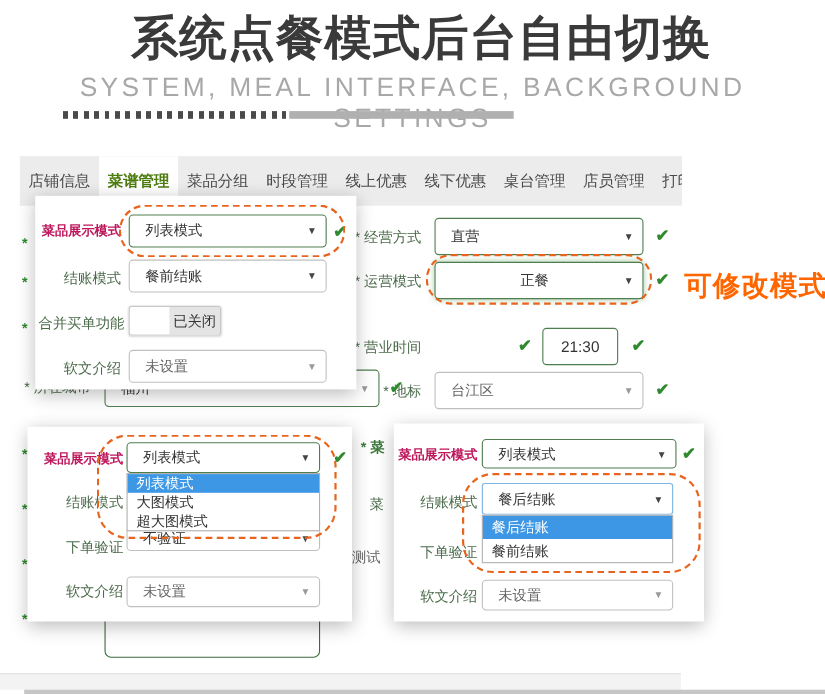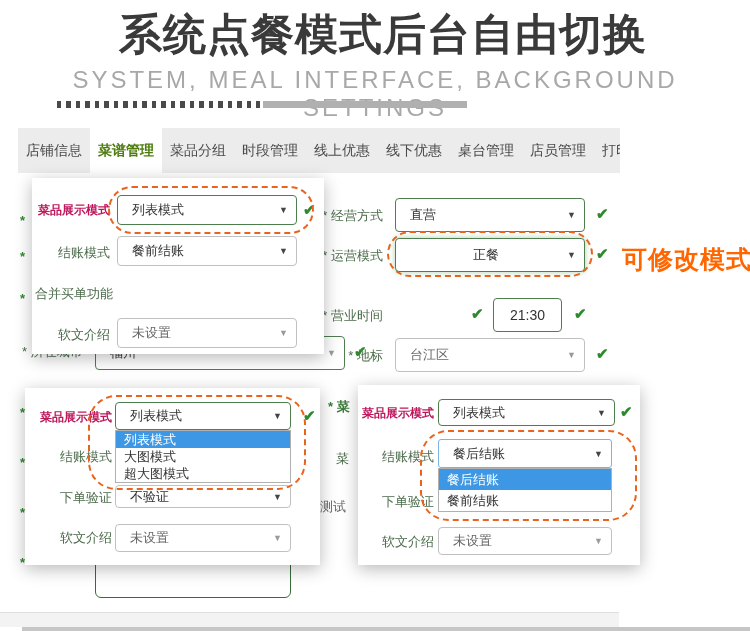--- a/index.html
+++ b/index.html
@@ -10,21 +10,21 @@
   .title{position:absolute;left:8px;top:6px;width:100%;text-align:center;
          font-size:43px;font-weight:900;color:#3a3a3a;letter-spacing:1px;}
   .subtitle{position:absolute;left:0;top:66px;width:100%;text-align:center;
          font-size:24px;color:#a8a8a8;letter-spacing:3px;font-weight:400;}
   .div-dot{position:absolute;left:57px;top:101px;width:203px;height:7px;
          background:repeating-linear-gradient(90deg,#4a4a4a 0 4.5px,transparent 4.5px 9.5px);}
   .div-solid{position:absolute;left:263px;top:101px;width:204px;height:7px;background:#b0b0b0;}
 
   
   .widget{position:absolute;left:18px;top:128px;width:602px;height:484px;background:#fff;}
-  .tabbar{position:absolute;left:0;top:0;width:602px;height:45px;background:#ececec;
+  .tabbar{position:absolute;left:0;top:14px;width:602px;height:45px;background:#ececec;
           display:flex;overflow:hidden;white-space:nowrap;}
   .tab{flex:0 0 auto;line-height:45px;padding:0 8px;font-size:14px;color:#4a4a4a;cursor:pointer;}
   .tab.active{background:#fff;font-weight:bold;color:#4d7c0f;}
 
   
   .lbl{position:absolute;font-size:13px;color:#4c6b4c;white-space:nowrap;}
   .lbl.r{text-align:right;}
   .lbl.b{font-weight:bold;font-size:12px;color:#be185d;}
   .ast{position:absolute;font-size:13px;font-weight:bold;color:#2f8a2f;}
   .sel{position:absolute;background:#fff;border:1px solid #c0c0c0;border-radius:4px;
@@ -141,20 +141,24 @@
     <span class="chk" style="left:271px;top:23px">✔</span>
     <div class="dashed" style="left:76px;top:8px;width:206px;height:48px;border-radius:24px"></div>
 
     <div class="lbl r" style="left:3px;top:66px;width:75px">结账模式</div>
     <div class="sel" style="left:85px;top:58px;width:180px;height:30px">
       <span class="txt">餐前结账</span>
       <span class="arr">▼</span>
     </div>
 
     <div class="lbl r" style="left:3px;top:107px;width:75px">合并买单功能</div>
+    <div class="toggle" style="left:85px;top:100px">
+      <span class="off-pad"></span>
+      <span class="off-lab">已关闭</span>
+    </div>
 
     <div class="lbl r" style="left:3px;top:148px;width:75px">软文介绍</div>
     <div class="sel" style="left:85px;top:140px;width:180px;height:30px">
       <span class="txt gtxt">未设置</span>
       <span class="arr g">▼</span>
     </div>
   </div>
 
   <div class="panel" style="left:25px;top:388px;width:295px;height:177px">
     <div class="lbl b r" style="left:3px;top:21px;width:84px">菜品展示模式</div>
@@ -166,21 +170,21 @@
     <div class="optlist" style="left:90px;top:42px;width:176px">
       <div class="opt sel-blue">列表模式</div>
       <div class="opt">大图模式</div>
       <div class="opt">超大图模式</div>
     </div>
     <div class="dashed" style="left:63px;top:7px;width:218px;height:95px;border-radius:28px"></div>
 
     <div class="lbl r" style="left:3px;top:60px;width:84px">结账模式</div>
 
     <div class="lbl r" style="left:3px;top:101px;width:84px">下单验证</div>
-    <div class="sel" style="left:90px;top:97px;width:176px;height:23px">
+    <div class="sel" style="left:90px;top:90px;width:176px;height:23px">
       <span class="txt">不验证</span>
       <span class="arr">▼</span>
     </div>
 
     <div class="lbl r" style="left:3px;top:141px;width:84px">软文介绍</div>
     <div class="sel" style="left:90px;top:136px;width:176px;height:28px">
       <span class="txt gtxt">未设置</span>
       <span class="arr g">▼</span>
     </div>
   </div>

